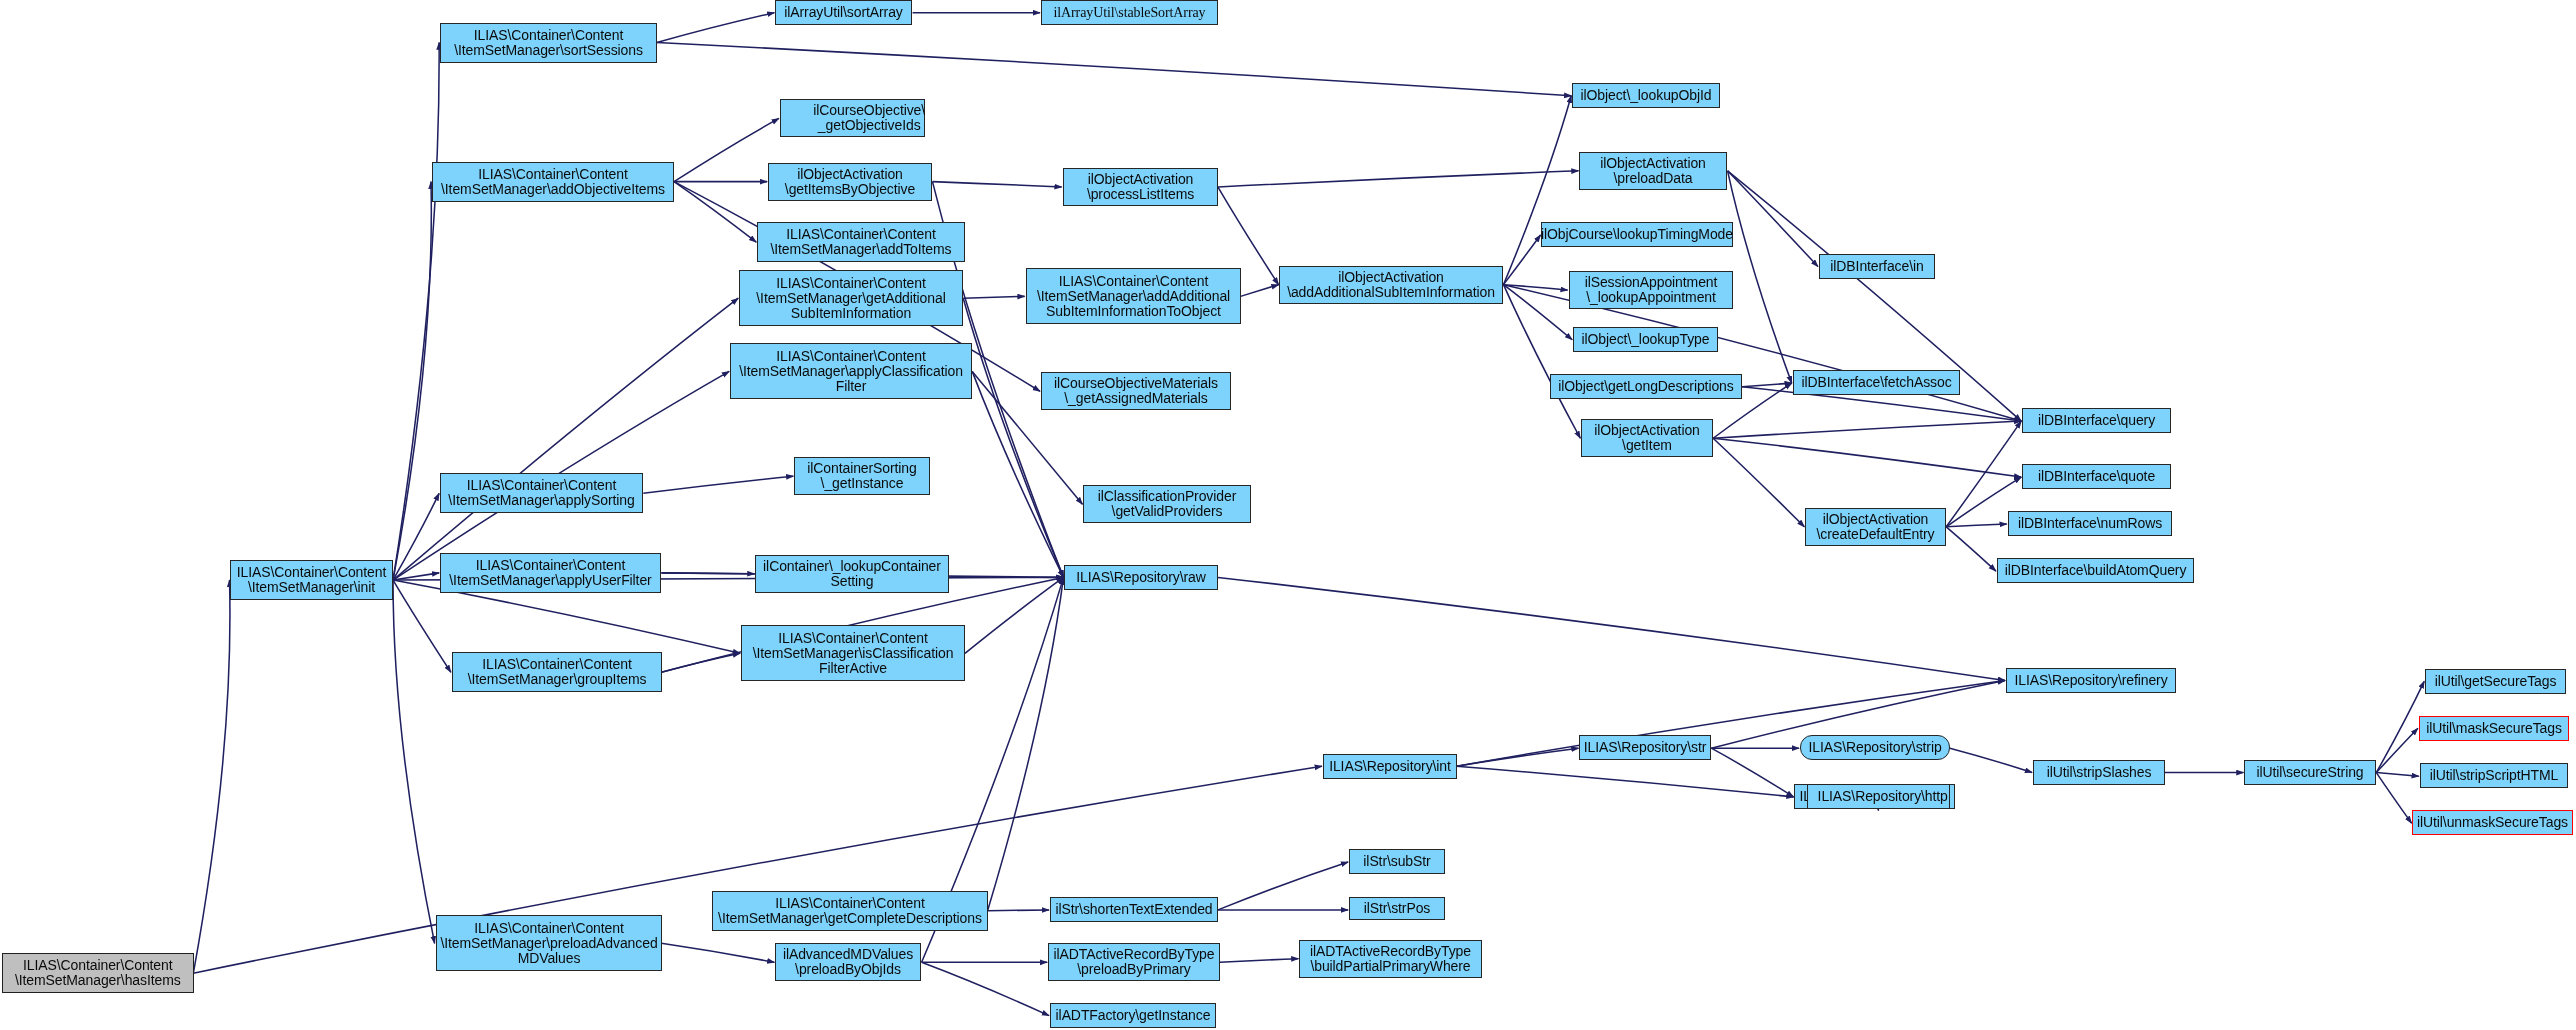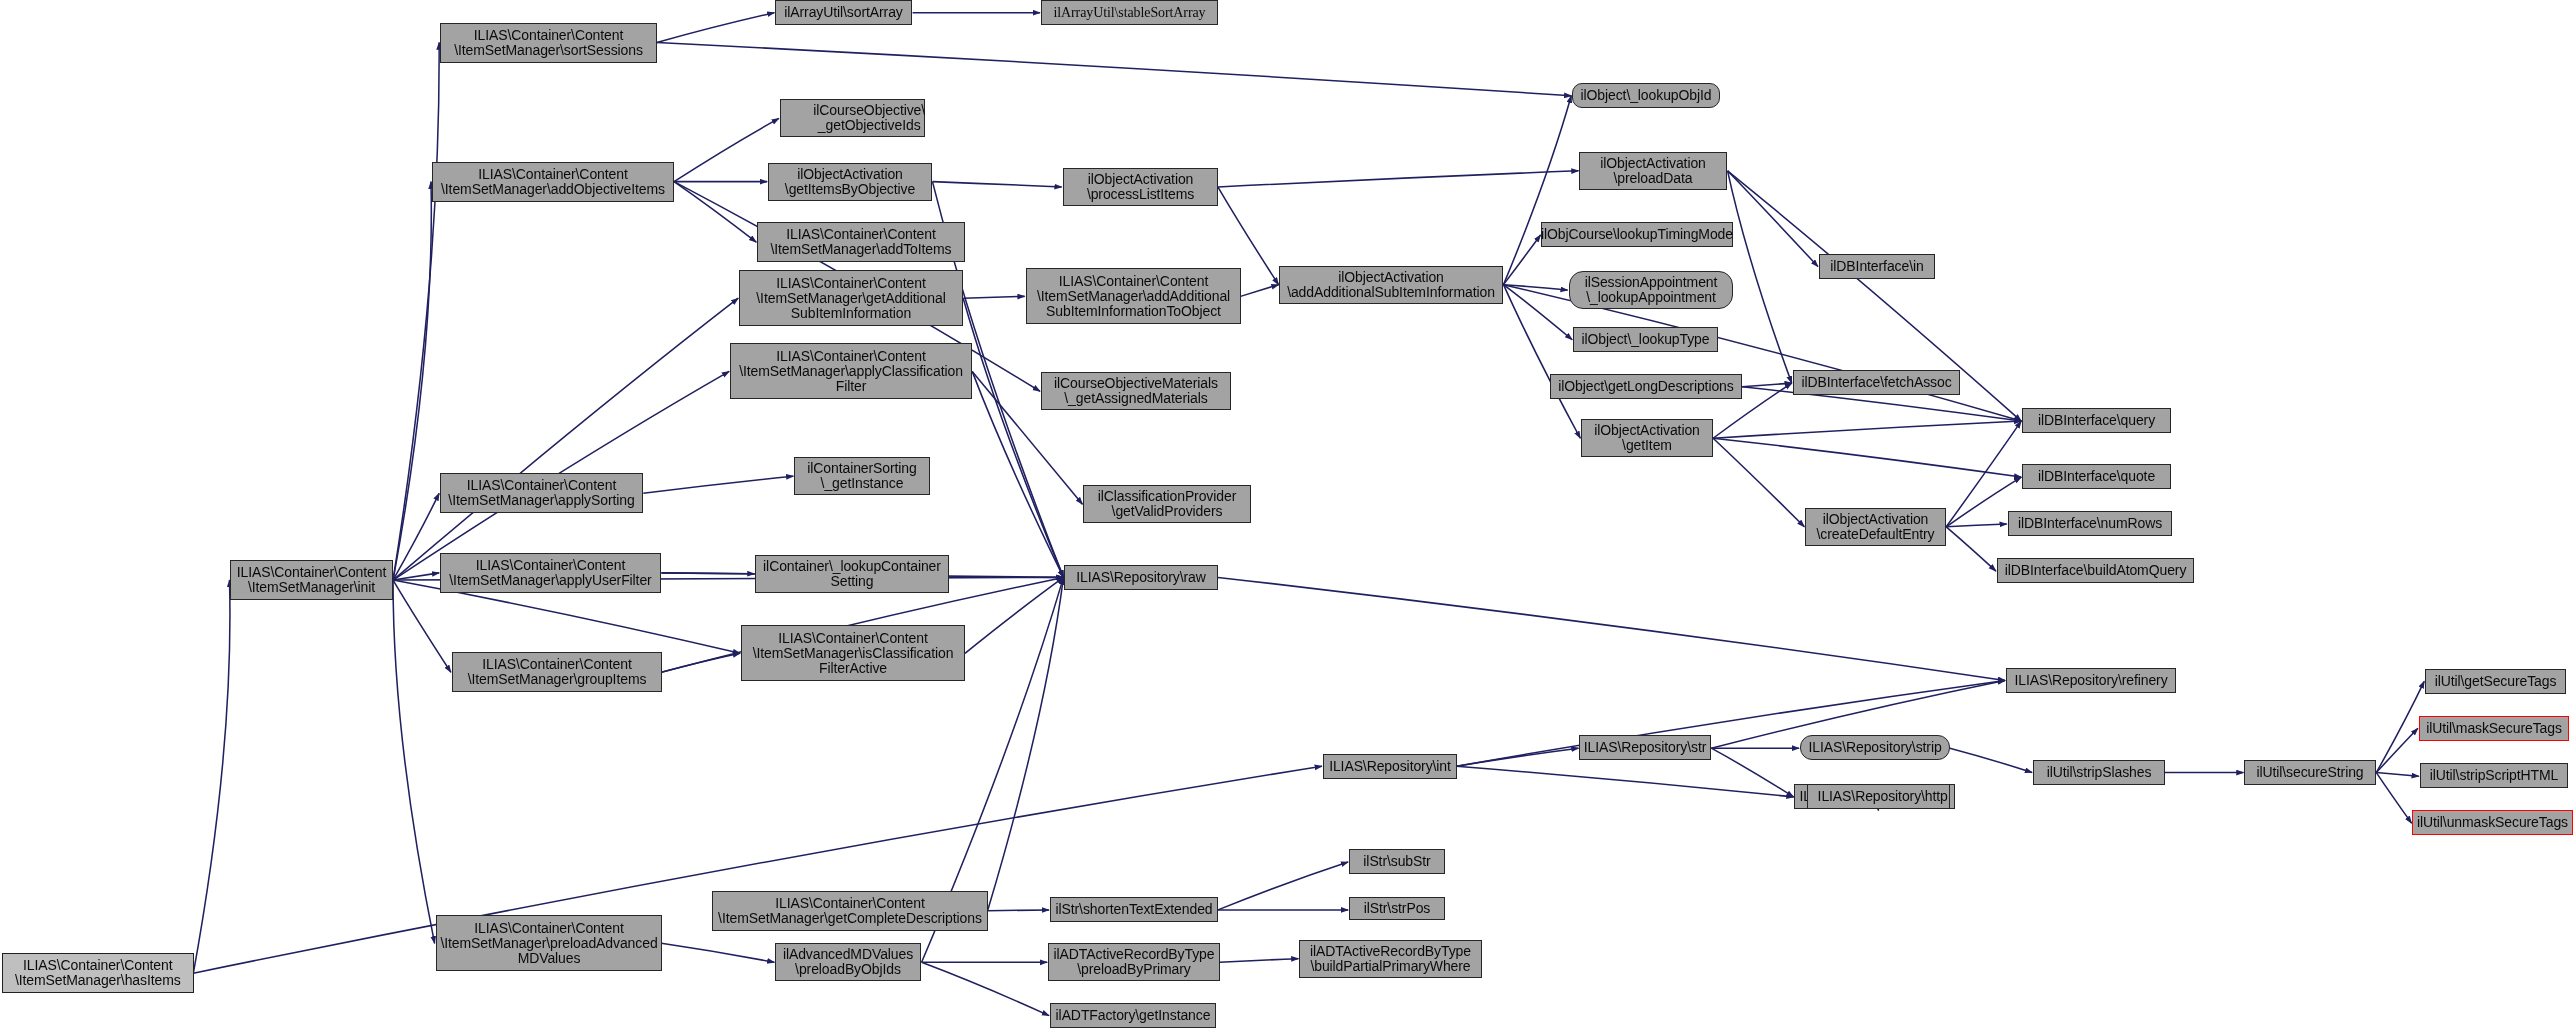--- a/index.html
+++ b/index.html
@@ -20,21 +20,21 @@
     position: absolute;
     left: 0; top: 0;
     width: 2576px;
     height: 1031px;
     pointer-events: none;
   }
   .node {
     position: absolute;
     box-sizing: border-box;
     border: 1.4px solid #262626;
-    background: #a3a3a3;
+    background: #7dd3fc;
     color: #0b0b0b;
     font-size: 14px;
     line-height: 15px;
     letter-spacing: -0.1px;
     display: flex;
     align-items: center;
     justify-content: center;
     text-align: center;
     padding: 0.9px 3.6px;
     white-space: pre-line;
@@ -173,27 +173,27 @@
 \ItemSetManager\addAdditional
 SubItemInformationToObject</div>
       <div class="node" style="left: 775px; top: 0px; width: 137px; height: 25px;">ilArrayUtil\sortArray</div>
       <div class="node" style="left: 1041px; top: 0px; width: 177px; height: 25px; font-family: Liberation Serif, serif;">ilArrayUtil\stableSortArray</div>
       <div class="node" style="left: 780px; top: 99px; width: 145px; height: 38px; padding-left: 37px;">ilCourseObjective\
 _getObjectiveIds</div>
       <div class="node" style="left: 768px; top: 163px; width: 164px; height: 38px;">ilObjectActivation
 \getItemsByObjective</div>
       <div class="node" style="left: 1063px; top: 168px; width: 155px; height: 38px;">ilObjectActivation
 \processListItems</div>
-      <div class="node" style="left: 1572px; top: 83px; width: 148px; height: 25px; border-radius: 10px;">ilObject\_lookupObjId</div>
+      <div class="node" style="left: 1572px; top: 83px; width: 148px; height: 25px;">ilObject\_lookupObjId</div>
       <div class="node" style="left: 1579px; top: 152px; width: 148px; height: 38px;">ilObjectActivation
 \preloadData</div>
       <div class="node" style="left: 1279px; top: 266px; width: 224px; height: 38px;">ilObjectActivation
 \addAdditionalSubItemInformation</div>
       <div class="node" style="left: 1541px; top: 222px; width: 192px; height: 25px;">ilObjCourse\lookupTimingMode</div>
-      <div class="node" style="left: 1569px; top: 271px; width: 164px; height: 38px; border-radius: 14px;">ilSessionAppointment
+      <div class="node" style="left: 1569px; top: 271px; width: 164px; height: 38px;">ilSessionAppointment
 \_lookupAppointment</div>
       <div class="node" style="left: 1573px; top: 327px; width: 145px; height: 25px;">ilObject\_lookupType</div>
       <div class="node" style="left: 1550px; top: 374px; width: 192px; height: 25px;">ilObject\getLongDescriptions</div>
       <div class="node" style="left: 1581px; top: 419px; width: 132px; height: 38px;">ilObjectActivation
 \getItem</div>
       <div class="node" style="left: 1805px; top: 508px; width: 141px; height: 38px;">ilObjectActivation
 \createDefaultEntry</div>
       <div class="node" style="left: 1819px; top: 254px; width: 116px; height: 25px;">ilDBInterface\in</div>
       <div class="node" style="left: 1793px; top: 370px; width: 167px; height: 25px;">ilDBInterface\fetchAssoc</div>
       <div class="node" style="left: 2022px; top: 408px; width: 149px; height: 25px;">ilDBInterface\query</div>

